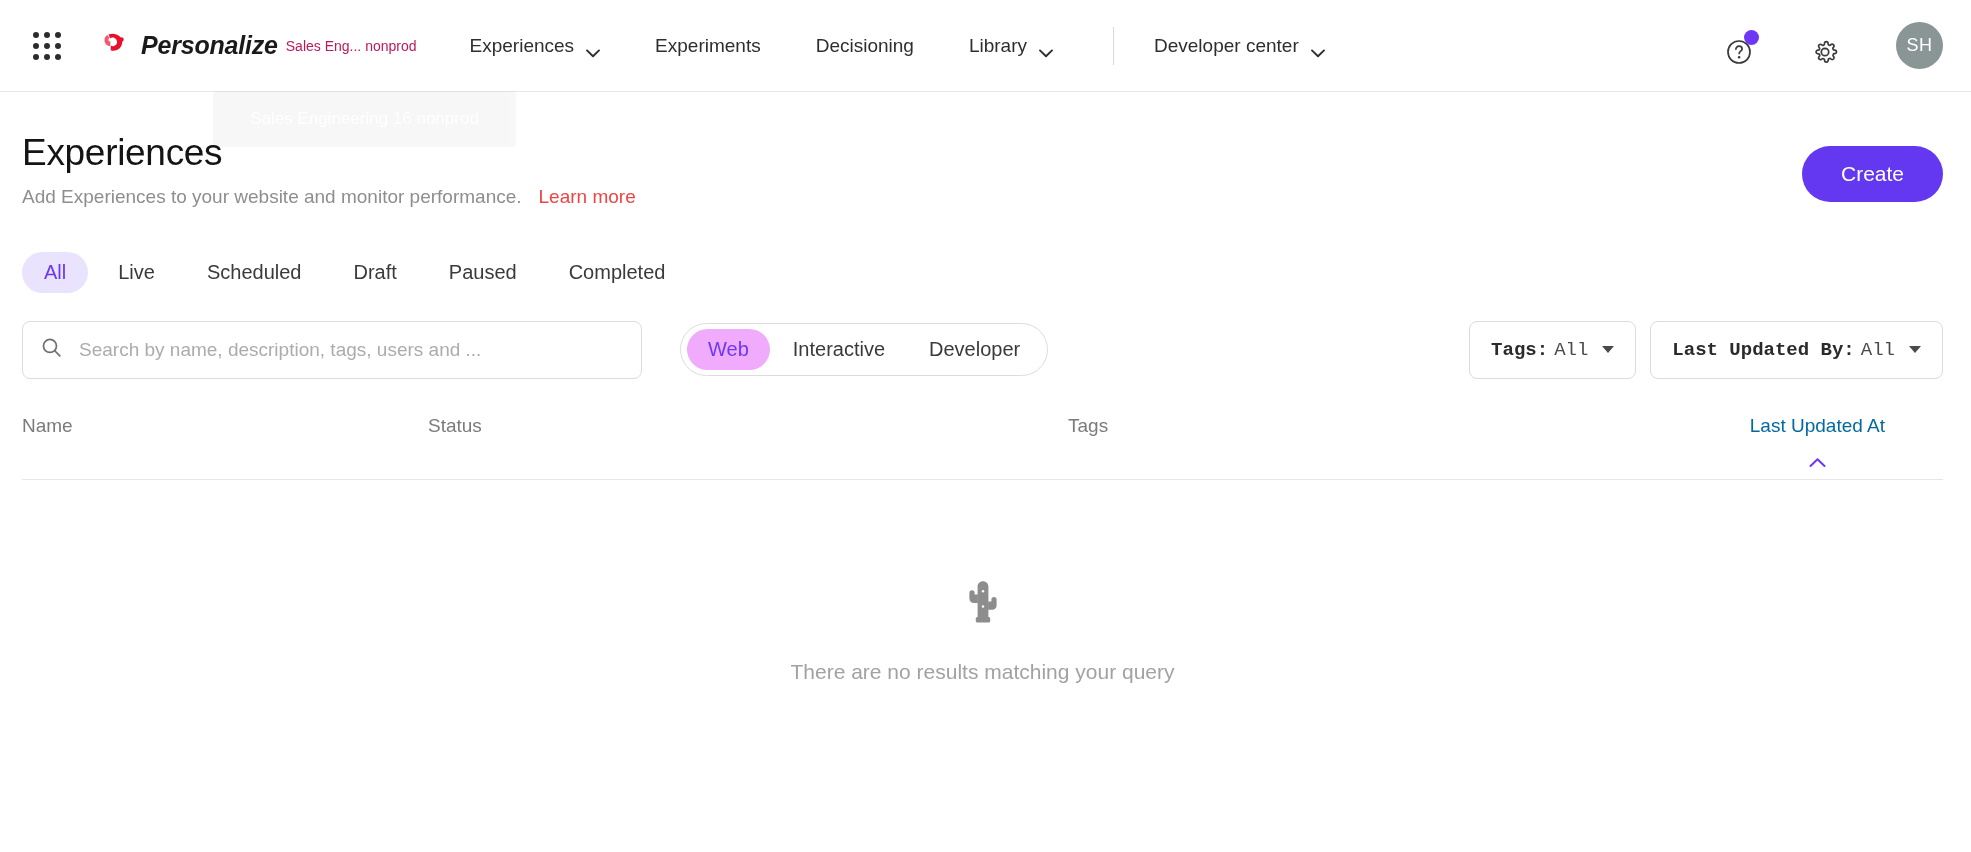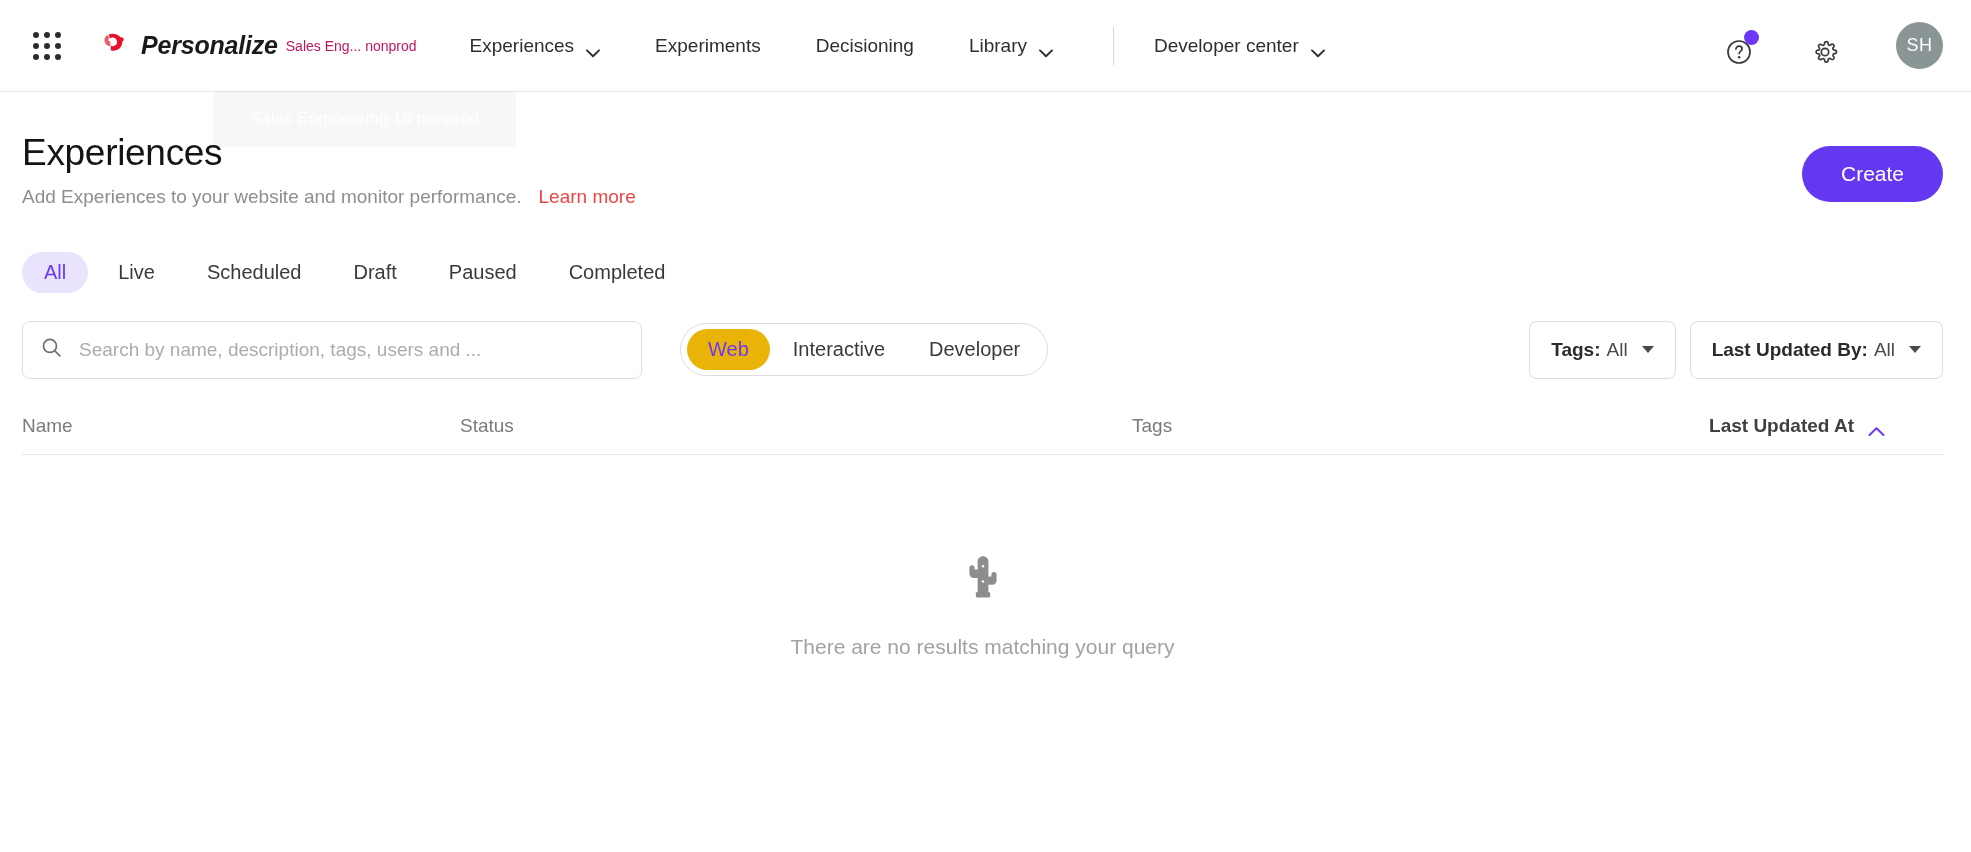--- a/index.html
+++ b/index.html
@@ -265,29 +265,30 @@
   }
   .seg-item {
     font-size: 20px;
     color: #3a3a3a;
     padding: 9px 21px;
     border-radius: 999px;
     cursor: pointer;
     white-space: nowrap;
   }
   .seg-item.active {
-    background: #eab308;
+    background: #f0abfc;
     color: #6d38f5;
   }
 
   .filter-right {
     margin-left: auto;
     display: flex;
     align-items: center;
     gap: 14px;
+    font-family: Liberation Mono, monospace;
   }
   .dropdown {
     height: 58px;
     border: 1px solid #dcdcdc;
     border-radius: 8px;
     background: #ffffff;
     display: flex;
     align-items: center;
     gap: 11px;
     padding: 0 21px;
@@ -312,39 +313,39 @@
     margin-left: 3px;
   }
 
   
   .table-head {
     display: flex;
     align-items: flex-start;
     margin-top: 36px;
     padding: 0 2px 17px 0;
     border-bottom: 1px solid #e6e6e6;
-    gap: 32px;
   }
   .th {
     font-size: 19px;
     color: #7b7b7b;
     white-space: nowrap;
   }
   .th-name   { width: 406px; }
   .th-status { width: 640px; }
   .th-tags   { flex: 1 1 auto; }
   .th-updated {
     margin-left: auto;
     display: flex;
     align-items: center;
     gap: 14px;
-    color: #404040;
-    font-weight: 700;
+    color: #0369a1;
+    font-weight: 400;
     cursor: pointer;
     padding-right: 56px;
+    flex-direction: column;
   }
   .sort-chev { width: 17px; height: 11px; }
 
   
   .empty-state {
     display: flex;
     flex-direction: column;
     align-items: center;
     justify-content: flex-start;
     padding-top: 96px;

